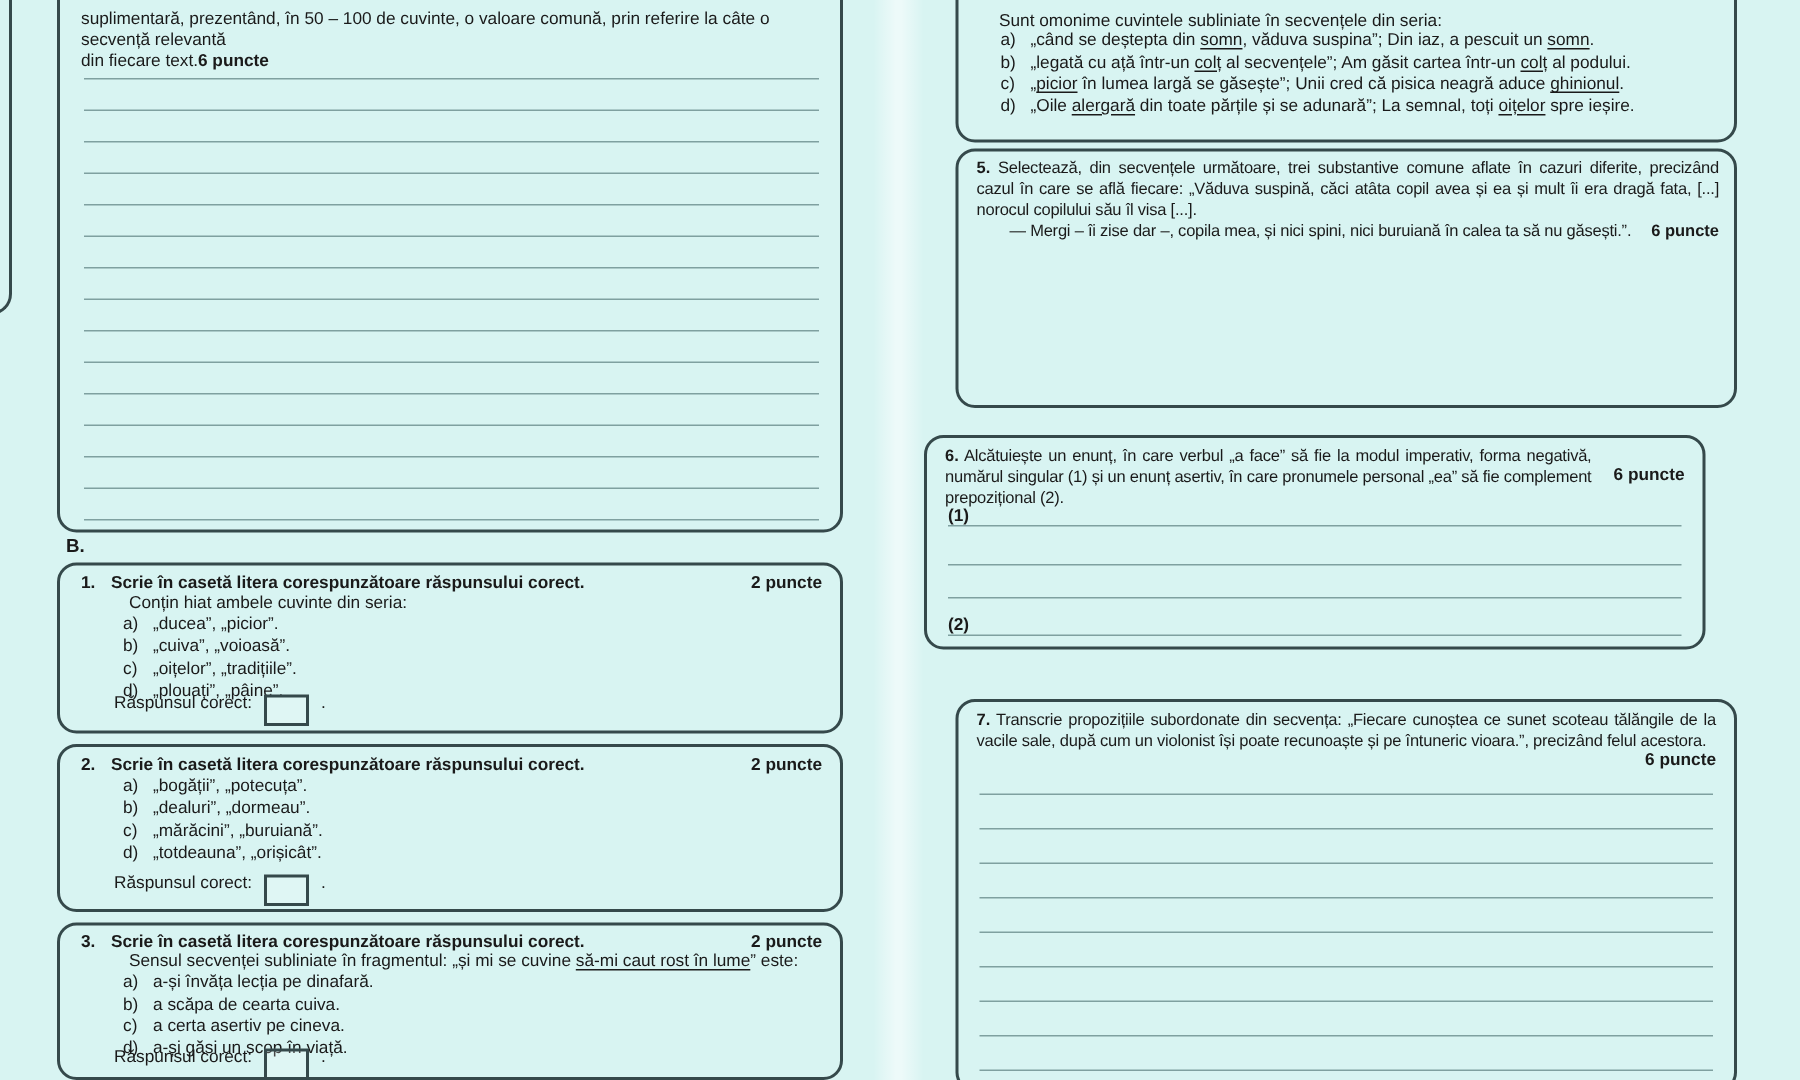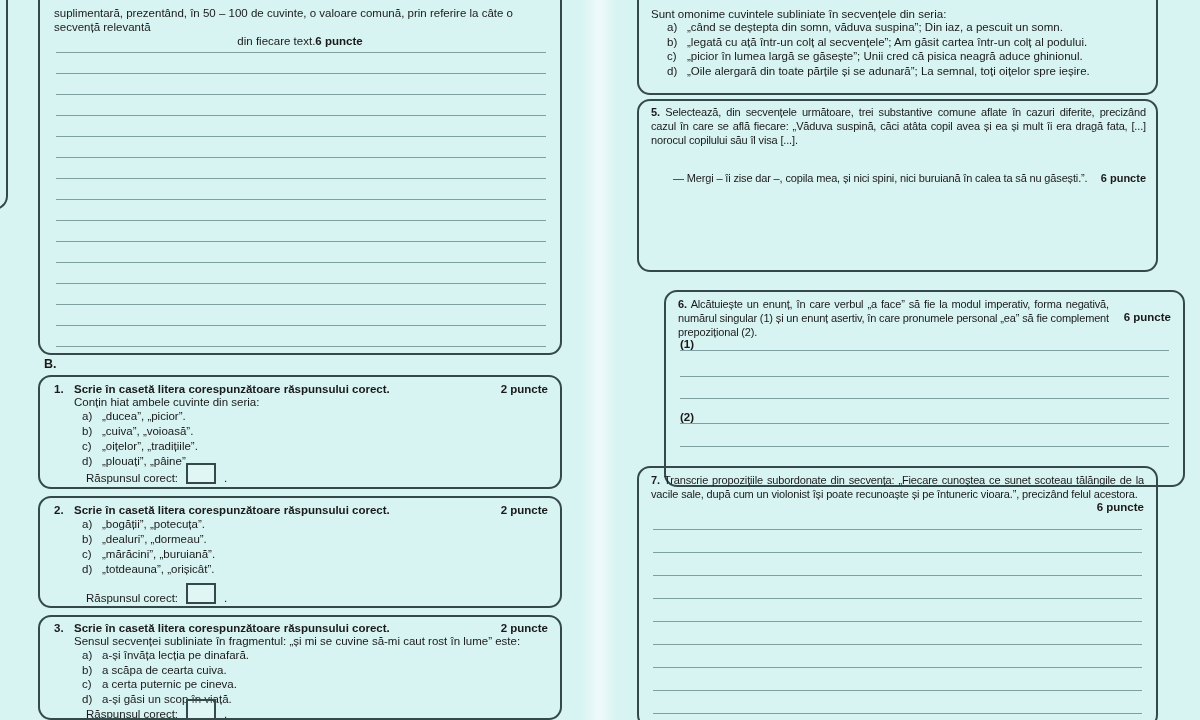--- a/index.html
+++ b/index.html
@@ -20,64 +20,64 @@
     border:2px solid #35494b; border-top:none; border-left:none;
     border-bottom-right-radius:14px;
   }
   .box {
     position:absolute; border:2px solid #35494b; border-radius:13px;
     overflow:hidden;
   }
   
   #box-intro { left:38px; top:-18px; width:524px; height:373px; padding:22px 14px 0 14px; }
   .intro-l1 { line-height:14px; }
-  .intro-l2 { display:flex; justify-content:center; line-height:14px; }
+  .intro-l2 { display:flex; justify-content:flex-start; line-height:14px; }
   .pts { font-weight:bold; }
   #box-intro .rules { position:absolute; top:48px; left:16px; right:14px; }
   .rule { height:21px; border-bottom:1px solid #7fa0a0; }
   #b-label { position:absolute; left:44px; top:357px; font-weight:bold; font-size:12.5px; }
 
   #q1 { left:38px; top:375px; width:524px; height:114px; padding:6px 12px 0 14px; }
   #q2 { left:38px; top:496px; width:524px; height:112px; padding:6px 12px 0 14px; }
   #q3 { left:38px; top:615px; width:524px; height:105px; padding:5px 12px 0 14px; }
 
   .q-head { display:flex; line-height:13px; }
   .qnum { font-weight:bold; width:20px; flex:none; }
   .qtext { flex:1;font-weight:bold; }
   .qpts { font-weight:bold; flex:none; }
-  .stem { margin-left:20px; line-height:13px; }
+  .stem { margin-left:32px; line-height:13px; }
   .opt { margin-left:28px; line-height:15px; display:flex; }
   .letter { width:20px; flex:none; }
   .otext { flex:1; }
-  .u { text-underline-offset:2px; }
-  .answer-row { position:absolute; left:46px; display:flex; align-items:flex-end; gap:8px; }
+  .u { text-decoration:underline; text-underline-offset:2px; }
+  .answer-row { position:absolute; left:36px; display:flex; align-items:flex-start; gap:8px; }
   .ans-box { width:30px; height:21px; border:2px solid #35494b; background:rgba(255,255,255,.2); }
   #q1 .answer-row { top:86px; }
   #q2 .answer-row { top:85px; }
   #q3 .answer-row { top:82px; }
   #q3 .opt { line-height:14.6px; }
 
   
   #q4 { left:637px; top:-26px; width:521px; height:121px; padding:32px 12px 0 12px; }
-  #q4 .stem { margin-left:0; line-height:12px; }
+  #q4 .stem { margin-left:15px; line-height:12px; }
   #q4 .opt  { margin-left:16px; line-height:14.6px; }
 
   #q5 { left:637px; top:99px; width:521px; height:173px; padding:4px 10px 0 12px; }
   .jtext { text-align:justify; font-size:11px; line-height:14px; letter-spacing:-0.15px; }
   .jtext b { letter-spacing:0; }
-  .dlg-row { display:flex; justify-content:space-between; font-size:11px; line-height:14px;margin-top:24px; }
+  .dlg-row { display:flex; justify-content:space-between; font-size:11px; line-height:14px; }
   .dlg { margin-left:22px; letter-spacing:-0.15px; }
   .table-wrap { position:absolute; left:16px; top:76px; right:10px; }
   table { border-collapse:collapse; width:100%; }
   th,td { border:1.5px solid #35494b; }
   th { height:21px; font-size:11px; text-align:center; }
   td { height:22px; }
   .col1 { width:51%; } .col2 { width:49%; }
 
-  #q6 { left:664px; top:290px; width:521px; height:197px; padding:5px 12px 0 12px; }
+  #q6 { left:616px; top:290px; width:521px; height:143px; padding:5px 12px 0 12px; }
   #q6 .jtext { padding-right:62px; }
   .pts-abs { position:absolute; top:19px; right:12px; font-weight:bold; }
   #q6 .writes { position:absolute; left:14px; right:14px; top:38px; }
   .lbl-row { display:flex; align-items:flex-end; border-bottom:1px solid #7fa0a0; font-weight:bold; }
   #q6 .lr1 { height:21px; }
   #q6 .w2 { height:26px; } #q6 .w3 { height:22px; }
   #q6 .lr2 { height:25px; }
   #q6 .w4 { height:23px; }
 
   #q7 { left:637px; top:466px; width:521px; height:262px; padding:5px 12px 0 12px; }
@@ -187,21 +187,21 @@
   <div class="opt">
       <span class="letter">a)</span>
       <span class="otext"><span>a-și învăța lecția pe dinafară.</span></span>
     </div>
   <div class="opt">
       <span class="letter">b)</span>
       <span class="otext"><span>a scăpa de cearta cuiva.</span></span>
     </div>
   <div class="opt">
       <span class="letter">c)</span>
-      <span class="otext"><span>a certa puternic pe cineva.</span></span>
+      <span class="otext"><span>a certa asertiv pe cineva.</span></span>
     </div>
   <div class="opt">
       <span class="letter">d)</span>
       <span class="otext"><span>a-și găsi un scop în viață.</span></span>
     </div>
   <div class="answer-row">
     <span>Răspunsul corect:</span>
     <span class="ans-box"></span>
     <span>.</span>
   </div>

